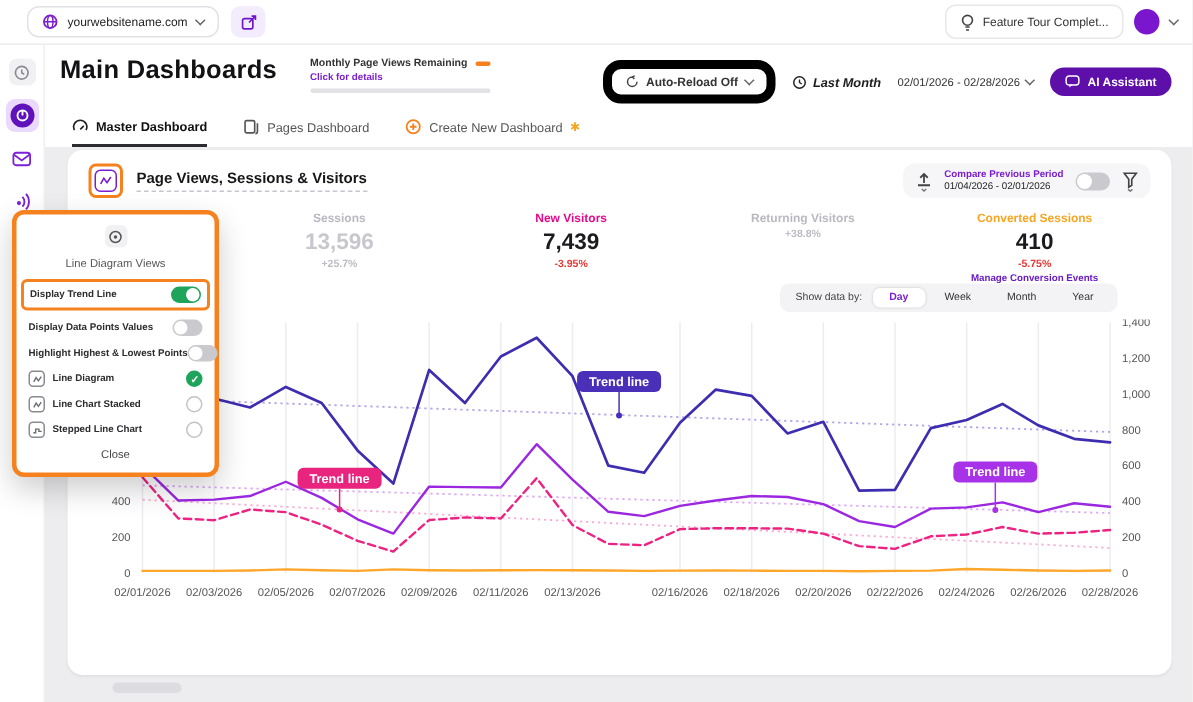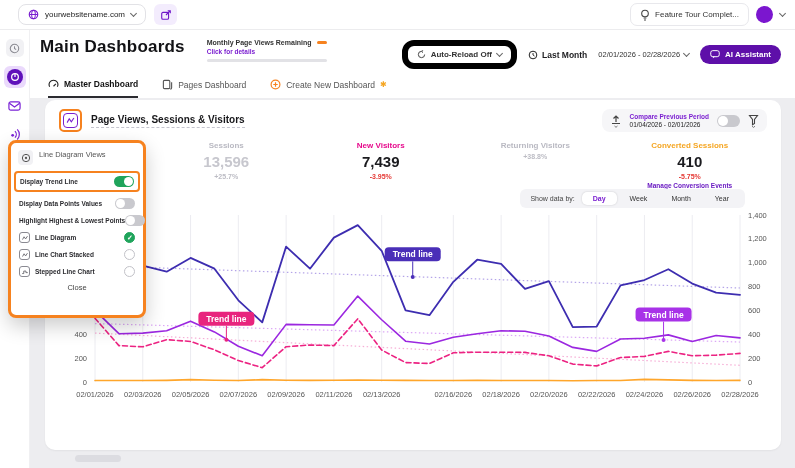--- a/index.html
+++ b/index.html
@@ -36,21 +36,21 @@
   h1 { font-size:17px; color:#121215; letter-spacing:.2px; }
   .quota { margin-left:22px; margin-top:2px; width:120px; }
   .quota-top { display:flex; justify-content:space-between; align-items:center; }
   .quota-label { font-size:7px; font-weight:bold; color:#333; }
   .quota-dash { width:10px; height:3px; background:#f6821f; border-radius:2px; }
   .quota-link { font-size:6.5px; color:#7b1fd0; font-weight:bold; margin-top:2px; cursor:pointer; }
   .quota-bar { height:3px; background:#e2e2e6; border-radius:2px; margin-top:4px; }
   .ph-right { margin-left:auto; display:flex; align-items:center; gap:11px; margin-top:3px; }
   .reload-pill { display:flex; align-items:center; gap:5px; border:6px solid #000000; border-radius:12px;
     padding:4px 9px; font-size:8px; font-weight:bold; color:#333; cursor:pointer; }
-  .lastmonth { display:flex; gap:4px; align-items:center; font-size:8.5px; font-weight:bold; color:#1d1d20; }
+  .lastmonth { display:flex; gap:4px; align-items:center; font-size:8.5px; font-weight:bold; color:#1d1d20;font-style:italic; }
   .daterange { font-size:7.5px; color:#333; display:flex; gap:4px; align-items:center; cursor:pointer; }
   .ai-btn { background:#5e0fa9; color:#fff; border:none; border-radius:12px; padding:5px 10px;
     font-size:8px; font-weight:bold; display:flex; gap:5px; align-items:center; cursor:pointer; }
   .tabs { display:flex; gap:24px; margin-top:9px; padding-left:8px; }
   .tab { display:flex; gap:5px; align-items:center; font-size:8.5px; color:#555;
     padding-bottom:7px; cursor:pointer; }
   .tab.active { color:#111; font-weight:bold; border-bottom:2px solid #2b2b30; }
   .badge-sparkle { color:#f5a623; font-size:8px; }
   
   .canvas { flex:1; background:#ededf0; padding:2px 14px 0 15px; position:relative; }
@@ -85,21 +85,21 @@
   .gran { font-size:7px; color:#333; padding:3px 11px; border-radius:5px; cursor:pointer; }
   .gran.active { background:#fff; color:#7b1fd0; font-weight:bold; box-shadow:0 0 2px rgba(0,0,0,.18); }
   
   .chart { position:relative; margin-top:5px; height:192px; }
   #chart-svg { position:absolute; inset:0; }
   #chart-svg text { font-family:"Liberation Sans", sans-serif; }
   
   .popup { position:absolute; left:8px; top:140px; width:138px; height:178px; background:#fff;
     border:3px solid #f6821f; border-radius:8px; box-shadow:0 8px 20px rgba(0,0,0,.20);
     z-index:10; padding:5px 7px; }
-  .pp-head { display:flex; align-items:flex-start; gap:6px; margin:2px 0 6px; }
+  .pp-head { display:flex; align-items:center; gap:6px; margin:2px 0 6px;flex-direction:column; }
   .pp-head-icon { width:15px; height:15px; background:#f1f1f4; border-radius:4px; display:flex;
     align-items:center; justify-content:center; flex-shrink:0; }
   .pp-title { font-size:7.5px; color:#555; }
   .pp-row { display:flex; align-items:center; justify-content:space-between; margin:6px 1px;
     font-size:6.5px; font-weight:bold; color:#2c2c30; white-space:nowrap; }
   .pp-row.hl { border:2px solid #f6821f; border-radius:4px; padding:3px 4px; margin:3px -4px 4px; }
   .pp-opt-left { display:flex; align-items:center; gap:5px; }
   .opt-icon { width:11px; height:11px; border:1.2px solid #8a8a92; border-radius:3px; display:flex;
     align-items:center; justify-content:center; flex-shrink:0; }
   .radio { width:11px; height:11px; border:1.5px solid #c2c2c8; border-radius:50%; flex-shrink:0; cursor:pointer; }

